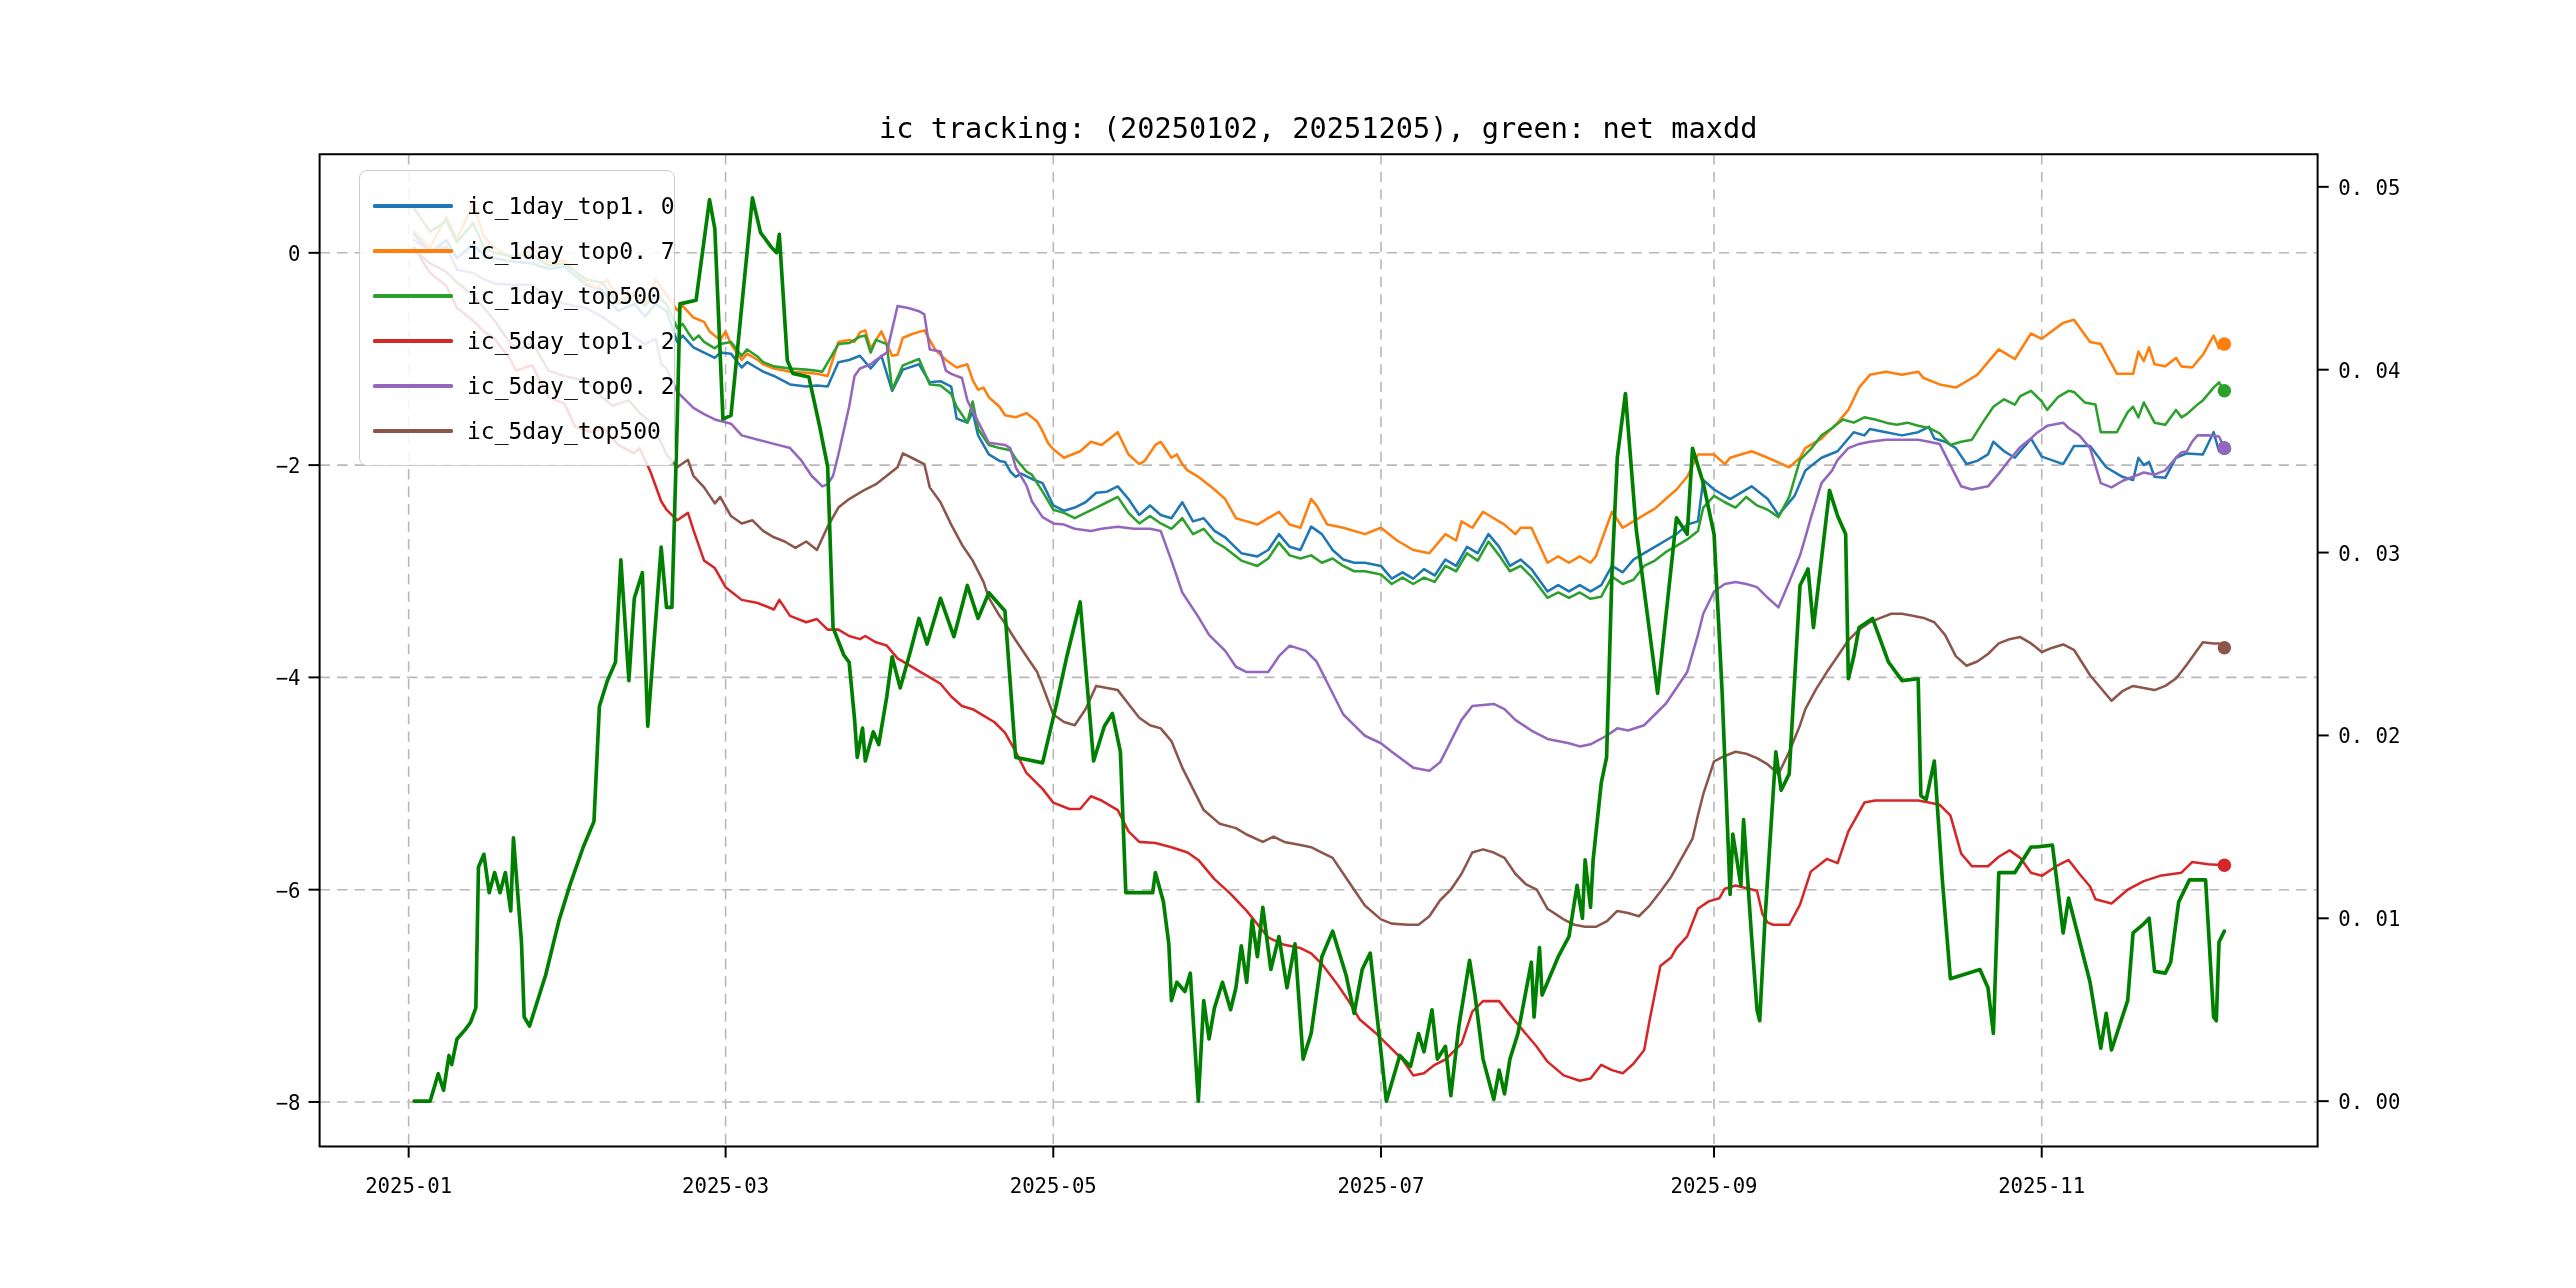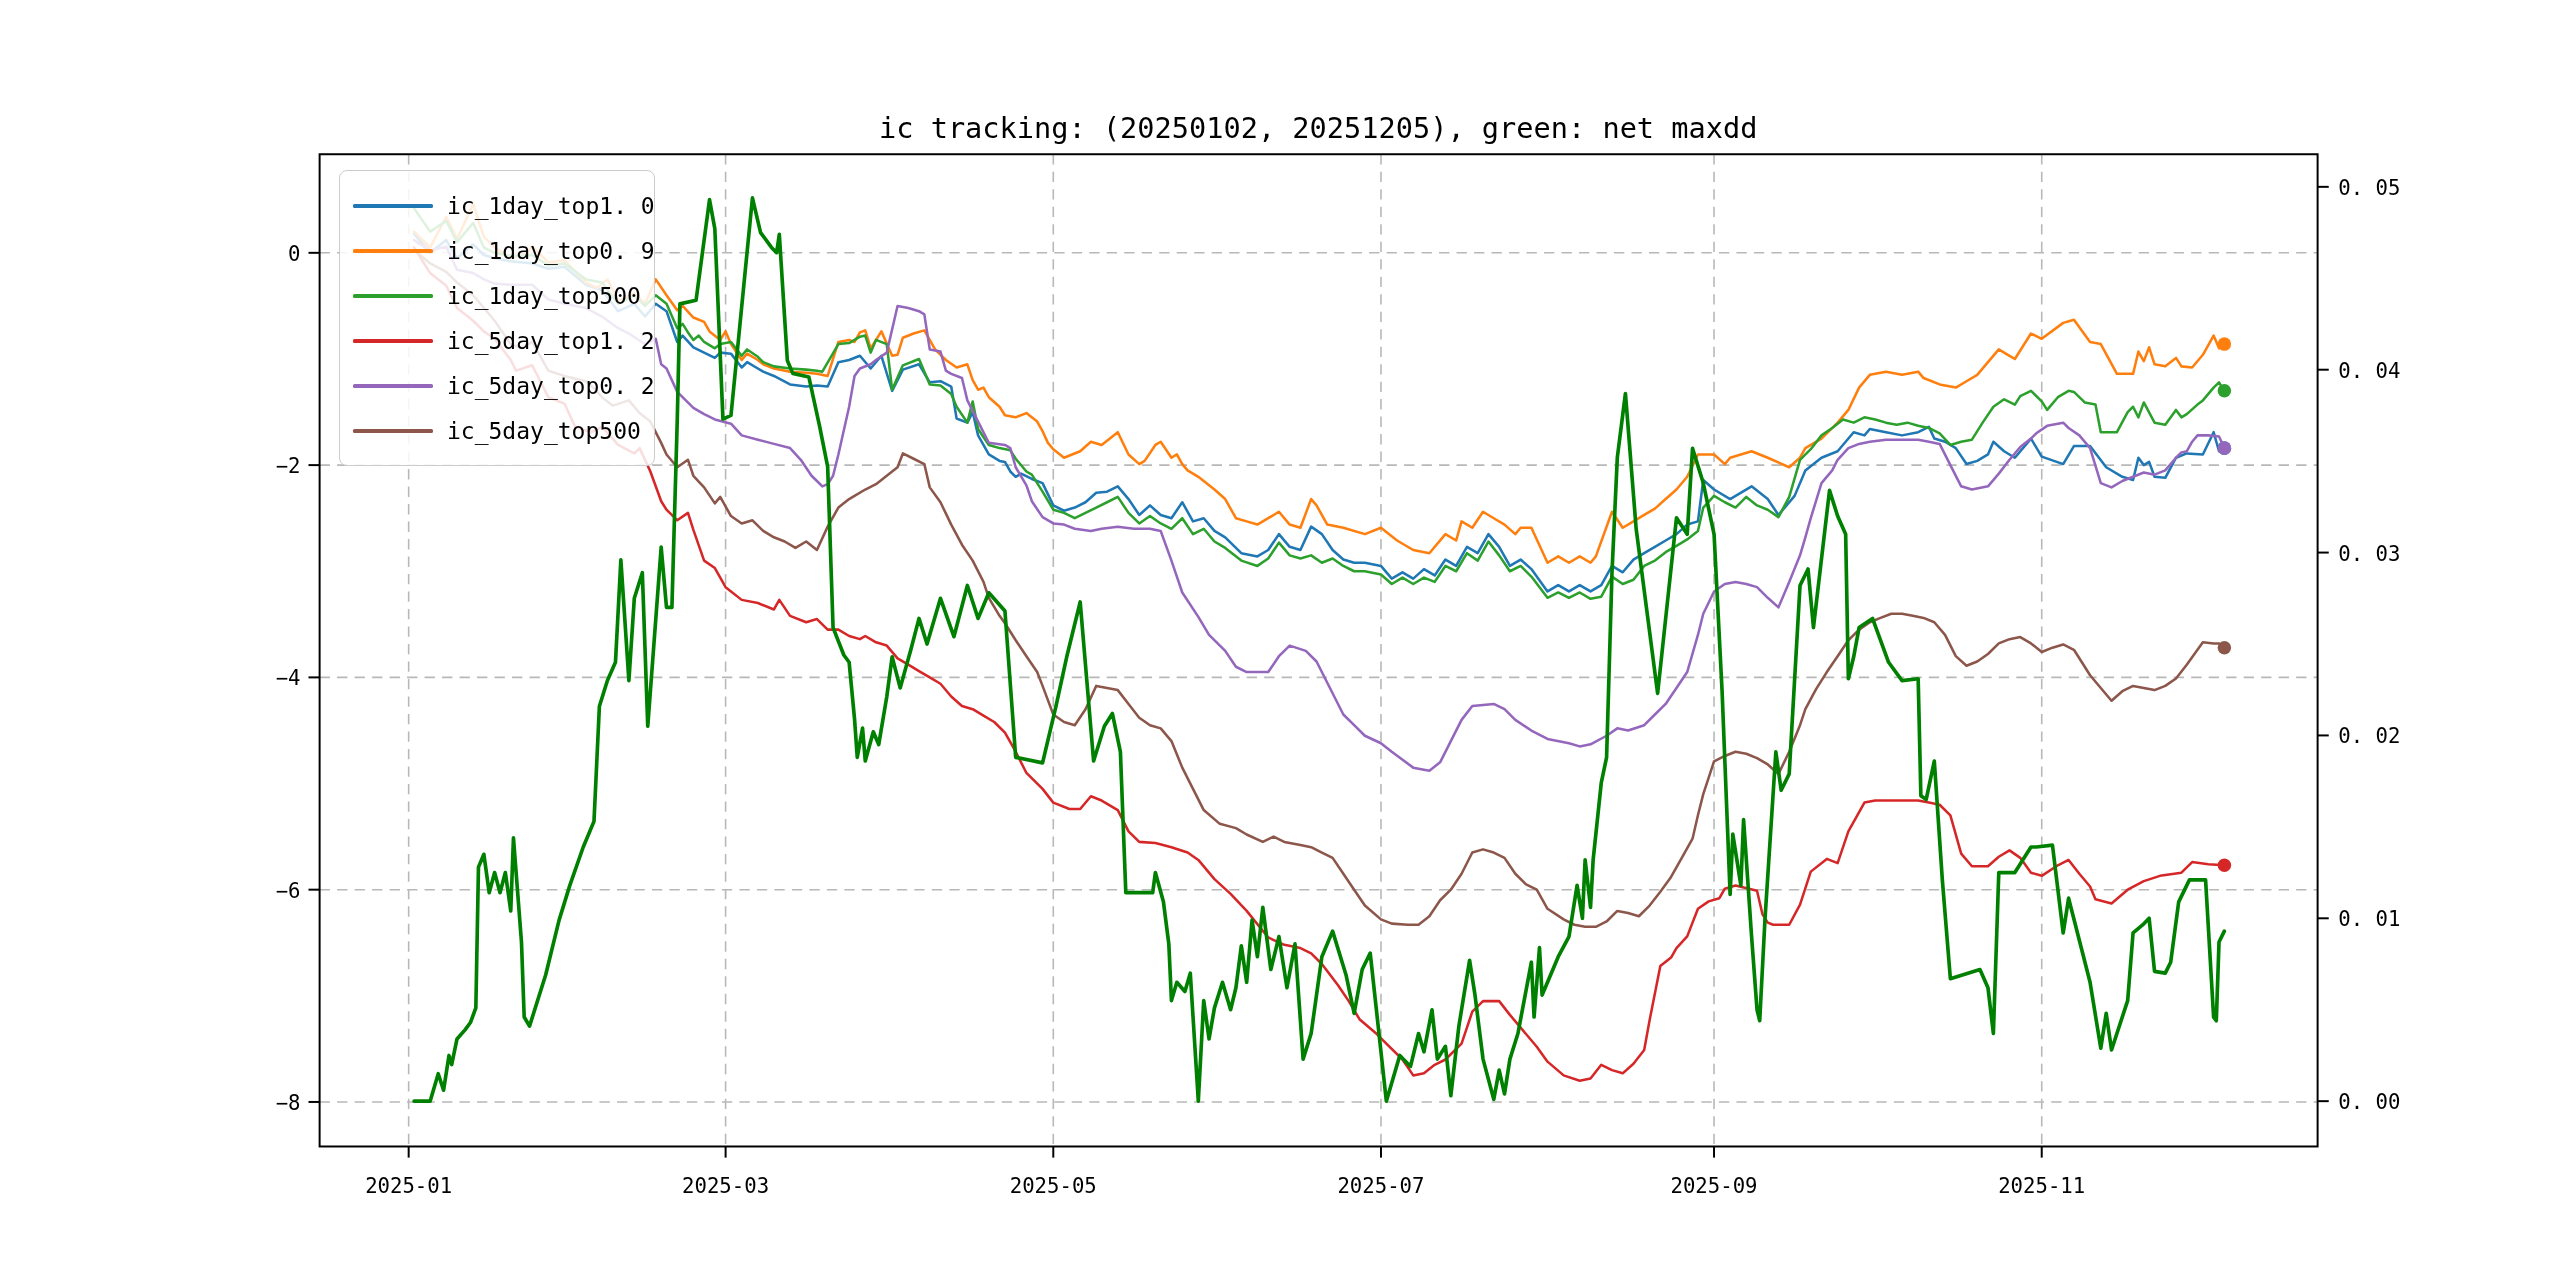--- a/index.html
+++ b/index.html
@@ -1,19 +1,19 @@
 <!DOCTYPE html>
 <html style="font-size:12.7px"><head>
 <meta charset="utf-8">
 <style>
   html,body{margin:0;padding:0;background:#ffffff;}
   .page{position:relative;width:2544px;height:1288px;background:#ffffff;
         font-family:"DejaVu Sans Mono","Liberation Mono",monospace;overflow:hidden;}
   svg text{font-family:"DejaVu Sans Mono","Liberation Mono",monospace;fill:#000000;}
-  .legend{position:absolute;left:339px;top:170px;width:316px;box-sizing:border-box;
+  .legend{position:absolute;left:359px;top:170px;width:316px;box-sizing:border-box;
           background:rgba(255,255,255,0.85);border:1.6px solid #cccccc;border-radius:8px;
           padding:12.7px 8px 11px 12.7px;z-index:5;}
   .legend-row{display:flex;align-items:center;height:45px;}
   .legend-swatch{width:80px;height:4px;border-radius:1.6px;flex:0 0 auto;margin-right:14.3px;}
   .legend-label{font-size:23px;color:#000;white-space:pre;}
 </style>
 </head>
 <body>
 
 <div class="page">
@@ -95,21 +95,21 @@
 
   <div class="legend" id="legend-box">
 
       <div class="legend-row">
         <span class="legend-swatch" style="background: rgb(31, 119, 180);"></span>
         <span class="legend-label">ic_1day_top1. 0</span>
       </div>
 
       <div class="legend-row">
         <span class="legend-swatch" style="background: rgb(255, 127, 14);"></span>
-        <span class="legend-label">ic_1day_top0. 9</span>
+        <span class="legend-label">ic_1day_top0. 7</span>
       </div>
 
       <div class="legend-row">
         <span class="legend-swatch" style="background: rgb(44, 160, 44);"></span>
         <span class="legend-label">ic_1day_top500</span>
       </div>
 
       <div class="legend-row">
         <span class="legend-swatch" style="background: rgb(214, 39, 40);"></span>
         <span class="legend-label">ic_5day_top1. 2</span>

